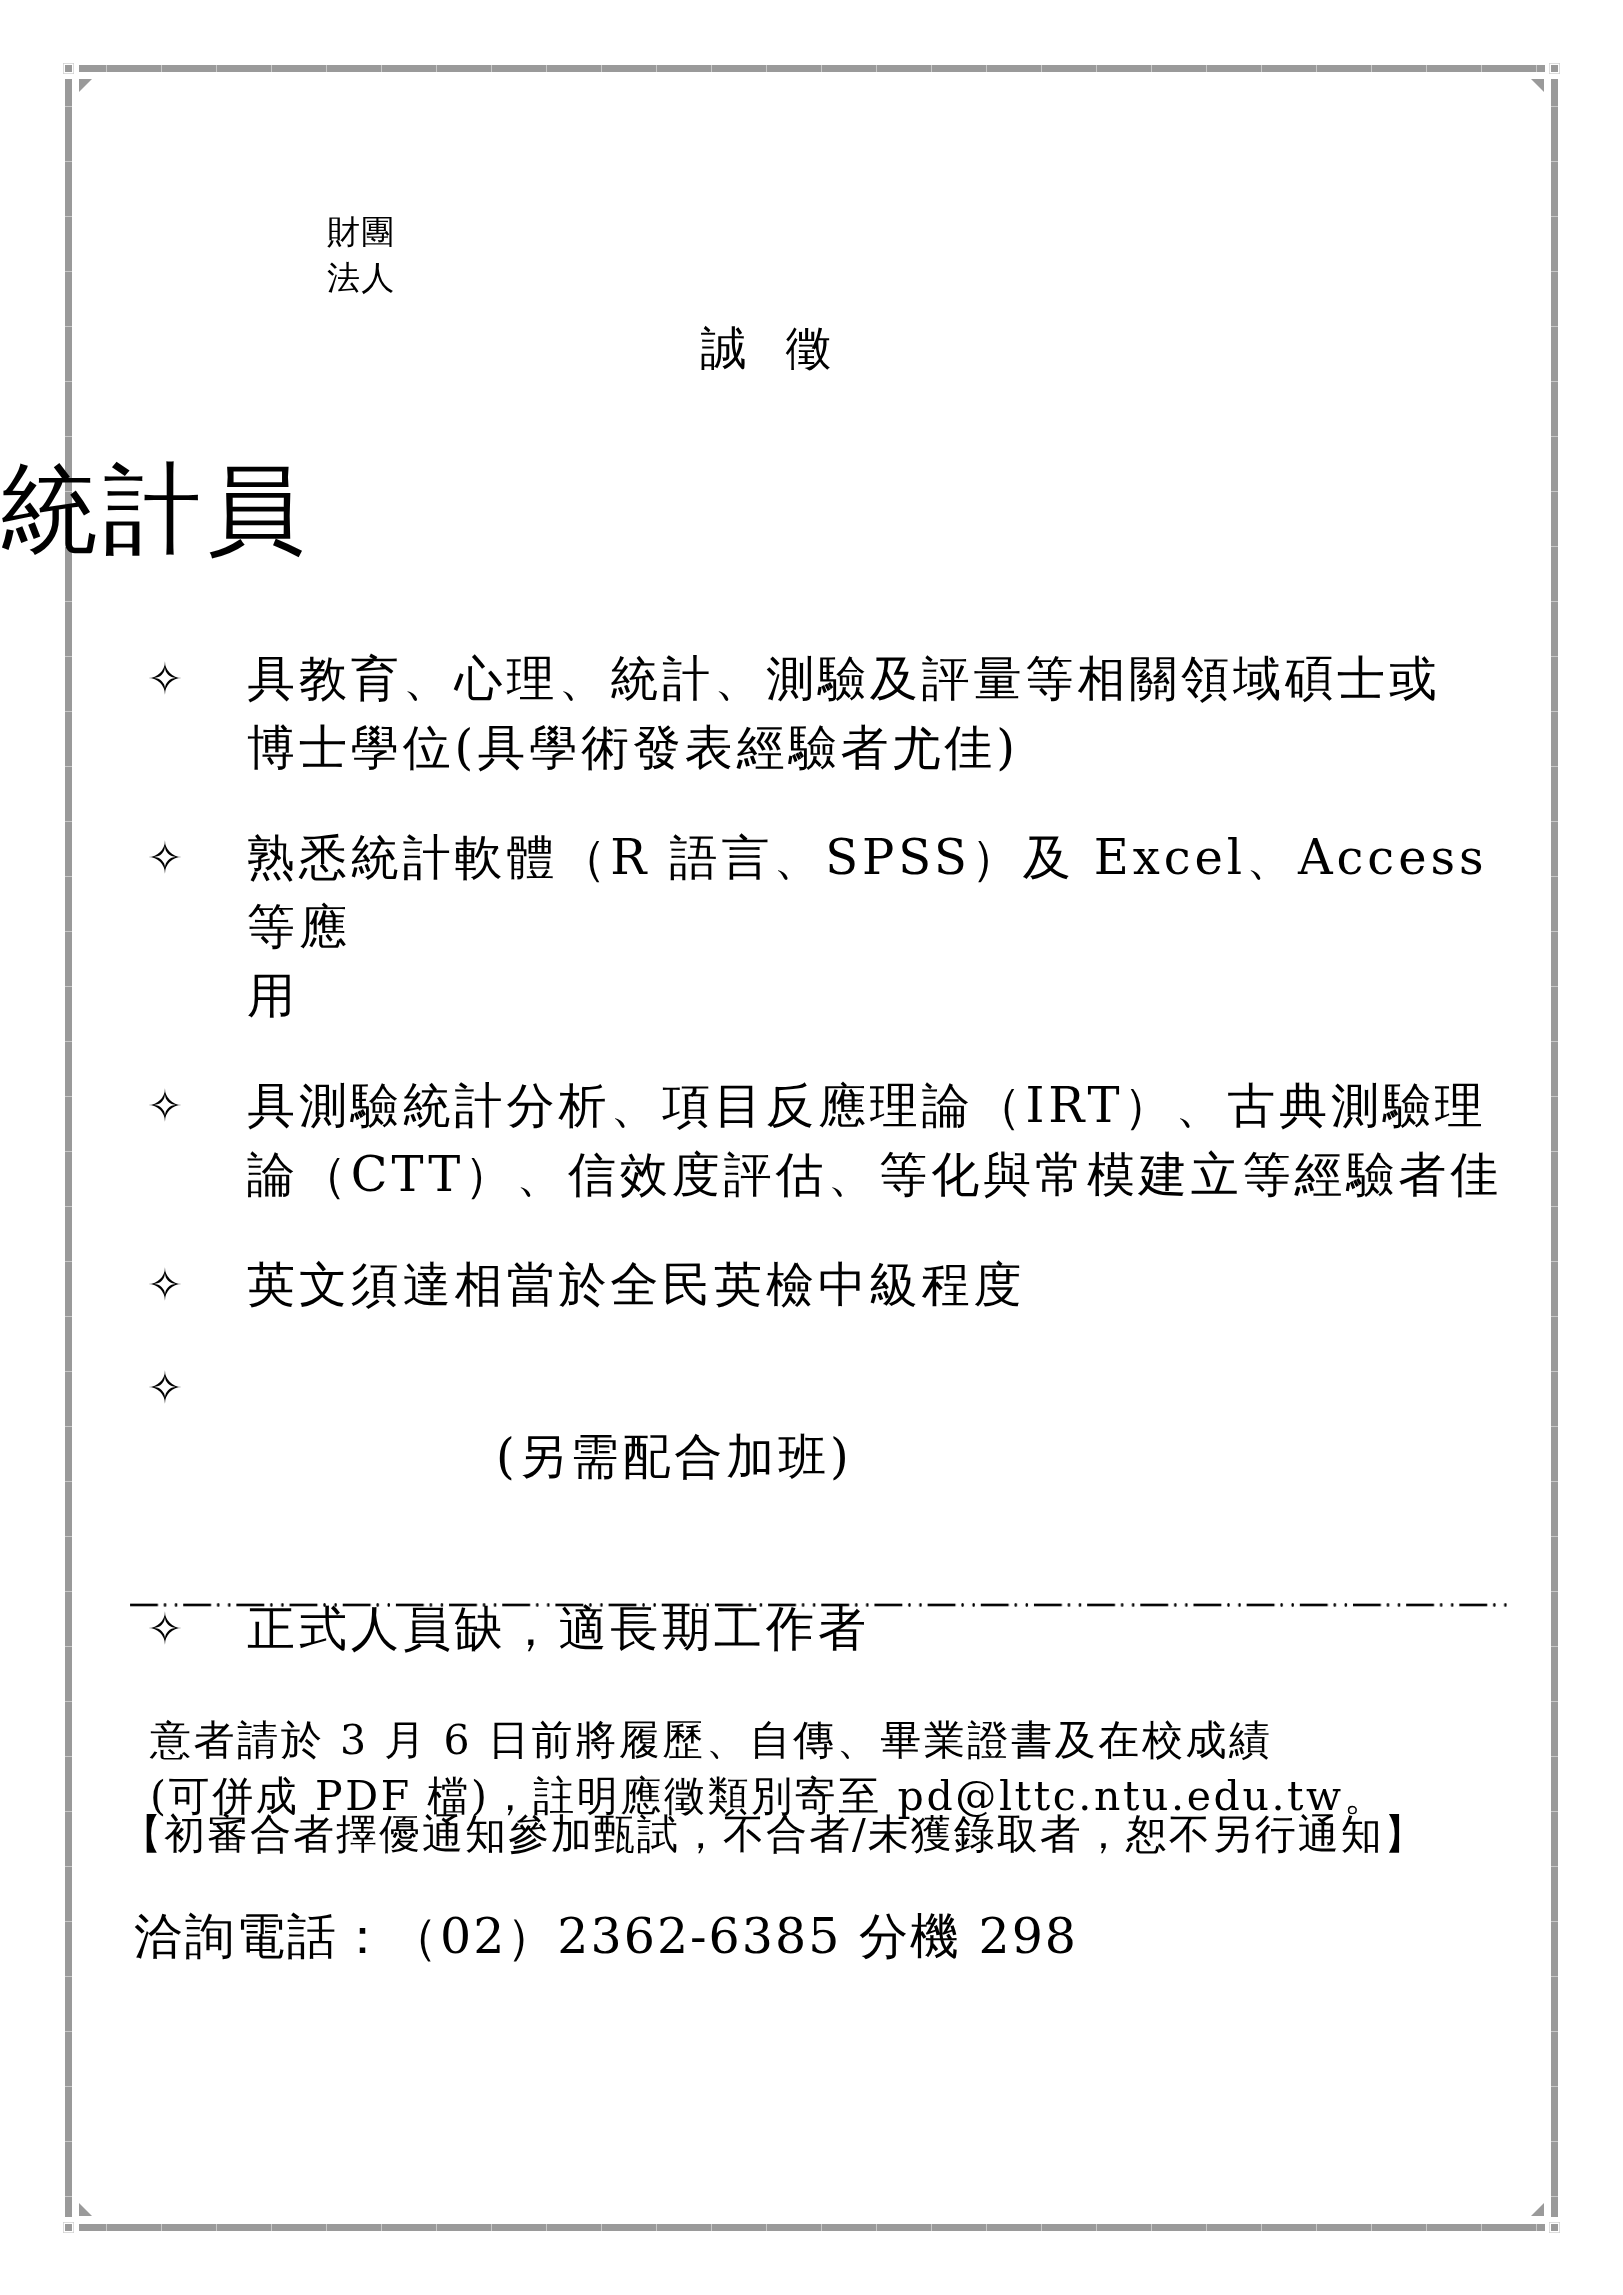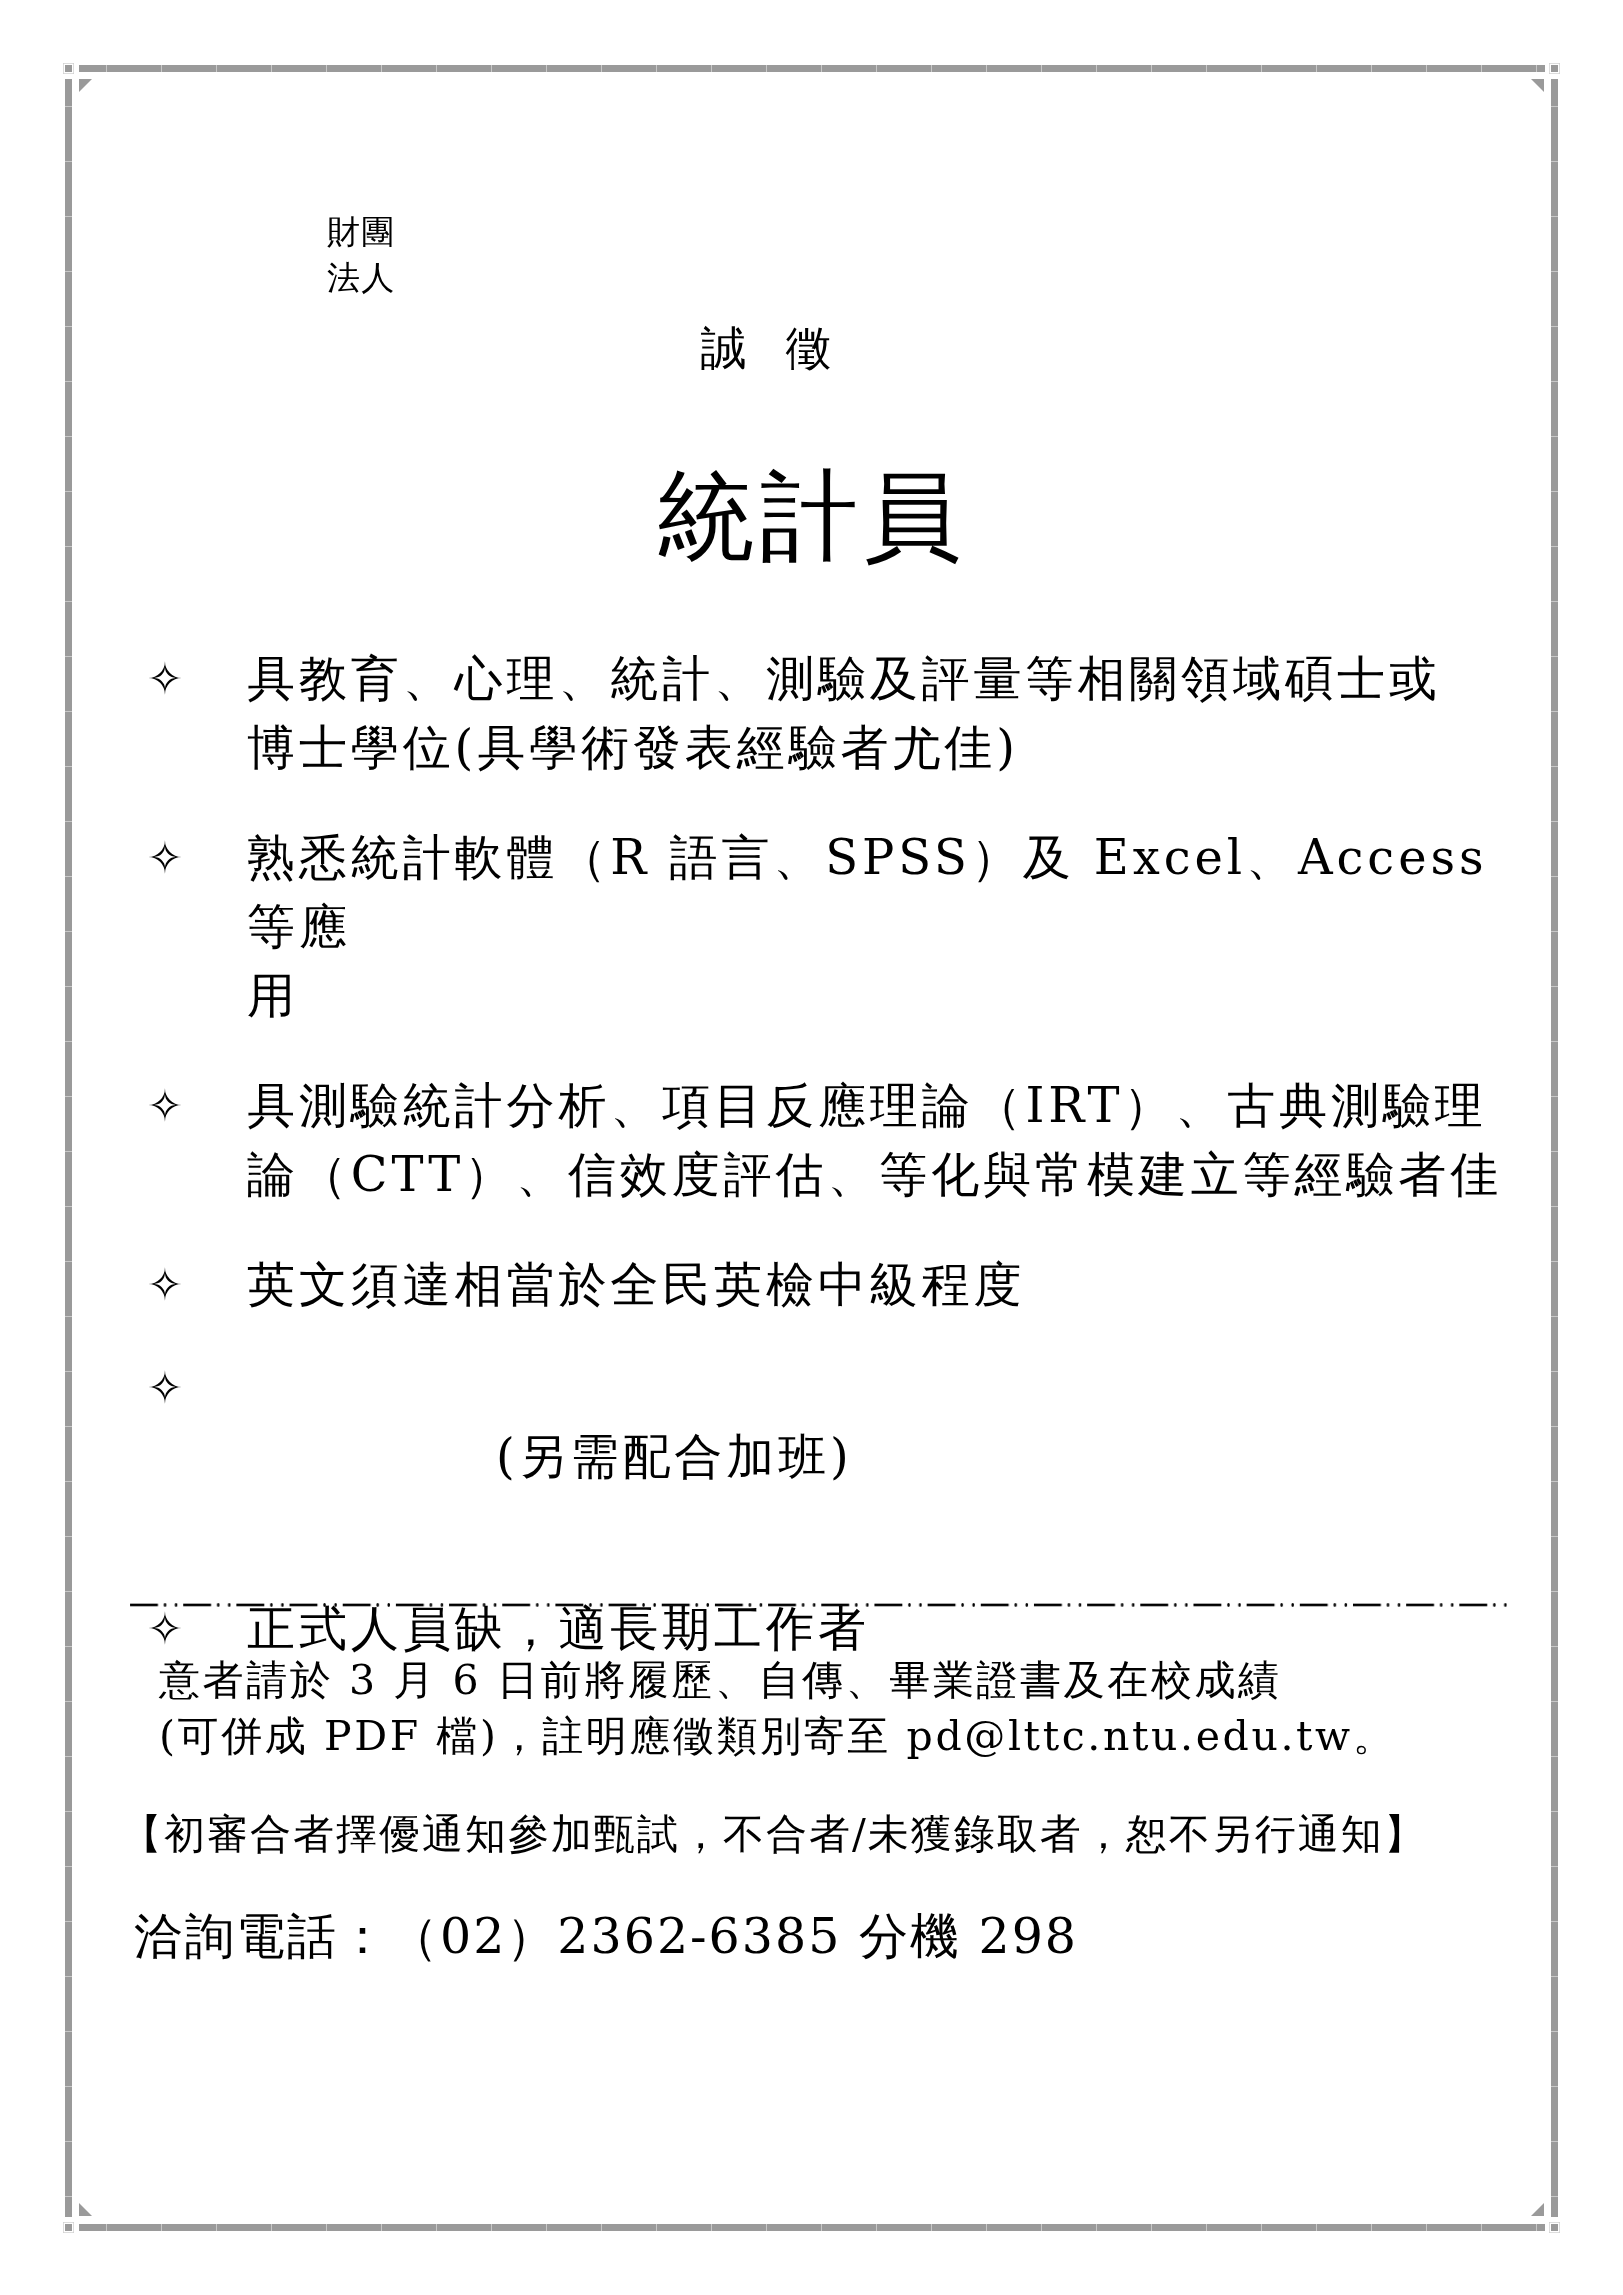--- a/index.html
+++ b/index.html
@@ -87,22 +87,22 @@
       line-height: 59px;
       word-spacing: 0;
       letter-spacing: 39px;
       text-indent: 39px;
     }
     .position-title {
       position: absolute;
       left: 0;
       top: 458px;
       width: 1623px;
-      text-align: center;
-      font-family: Liberation Serif, serif;
+      text-align: left;
+      font-family: Liberation Mono, monospace;
       font-size: 98px;
       line-height: 118px;
       letter-spacing: 5.2px;
     }
 
     
     .req-list {
       position: absolute;
       left: 144px;
       top: 644px;
@@ -146,26 +146,25 @@
       left: 124px;
       top: 1603px;
       width: 1390px;
       height: 3.9px;
     }
 
     
     .apply-block {
       position: absolute;
       left: 150px;
-      top: 1652px;
+      top: 1712px;
       width: 1361px;
       font-size: 41px;
       line-height: 56px;
       letter-spacing: 2.6px;
-      margin-left: 9px;
     }
     .apply-line { display: block; white-space: nowrap; }
     .notice {
       position: absolute;
       left: 121px;
       top: 1806px;
       width: 1400px;
       font-size: 41px;
       line-height: 56px;
       letter-spacing: 2px;

